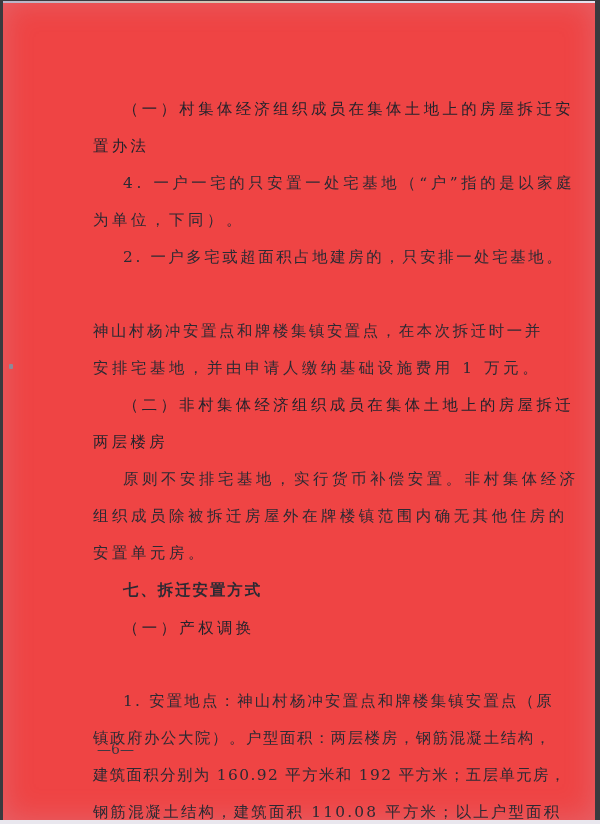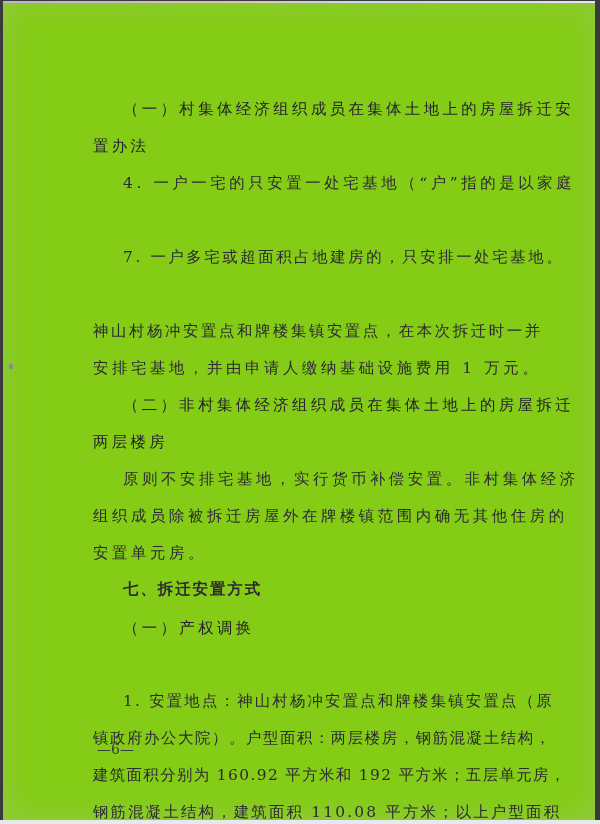--- a/index.html
+++ b/index.html
@@ -4,21 +4,21 @@
   <style>
     html, body { margin: 0; padding: 0; }
     body {
       width: 600px; height: 824px; overflow: hidden;
       background: #3a3a3e;
       font-family: "DejaVu Serif", "Liberation Serif", serif;
     }
     .page {
       position: absolute; left: 3px; top: 1px;
       width: 592px; height: 819px;
-      background: #84cc16;
+      background: #ef4444;
       box-shadow: inset 0 0 30px rgba(200,195,225,0.25);
     }
     .page::before {
       content: ""; position: absolute; left: 0; top: 0; right: 0; height: 2px;
       background: linear-gradient(90deg,#b9b4c9,#d8c6b0 40%,#c8d8e8 60%,#e6e1ee);
     }
     .bottom-strip {
       position: absolute; left: 0; top: 820px; width: 600px; height: 4px; background: #e9e7ee;
     }
     .spot {
@@ -27,39 +27,40 @@
     .line {
       position: absolute;
       left: 90px; width: 444px;
       font-size: 15.4px;
       line-height: 20px;
       color: #2c2a33;
       letter-spacing: 3.6px;
       white-space: nowrap;
     }
     .indent { left: 120px; width: 414px; }
-    .bold { font-family: Liberation Mono, monospace; font-weight: bold; letter-spacing: 2px; }
+    .bold { font-family: Liberation Serif, serif; font-weight: bold; letter-spacing: 2px; }
     .heading { letter-spacing: 3.4px; color: #25232c; }
     .pagenum {
       position: absolute; left: 94px; top: 740px;
       font-size: 14px; color: #3a3842; letter-spacing: 0;
     }
   </style>
 </head>
 <body>
 
 <div class="page">
   <div class="spot"></div>
 
   <div class="line indent heading" style="top:98px">（一）村集体经济组织成员在集体土地上的房屋拆迁安</div>
   <div class="line heading" style="top:135px">置办法</div>
 
   <div class="line indent" style="top:172px">4. 一户一宅的只安置一处宅基地（“户”指的是以家庭</div>
+  <div class="line" style="top:209px">为单位，下同）。</div>
 
-  <div class="line indent" style="top:246px; letter-spacing:2.6px">7. 一户多宅或超面积占地建房的，只安排一处宅基地。</div>
+  <div class="line indent" style="top:246px; letter-spacing:2.6px">2. 一户多宅或超面积占地建房的，只安排一处宅基地。</div>
 
   <div class="line" style="top:320px; letter-spacing:2.6px">神山村杨冲安置点和牌楼集镇安置点，在本次拆迁时一并</div>
   <div class="line" style="top:357px">安排宅基地，并由申请人缴纳基础设施费用 1 万元。</div>
 
   <div class="line indent heading" style="top:394px">（二）非村集体经济组织成员在集体土地上的房屋拆迁</div>
   <div class="line heading" style="top:431px">两层楼房</div>
 
   <div class="line indent" style="top:468px">原则不安排宅基地，实行货币补偿安置。非村集体经济</div>
   <div class="line" style="top:505px">组织成员除被拆迁房屋外在牌楼镇范围内确无其他住房的</div>
   <div class="line" style="top:542px">安置单元房。</div>

